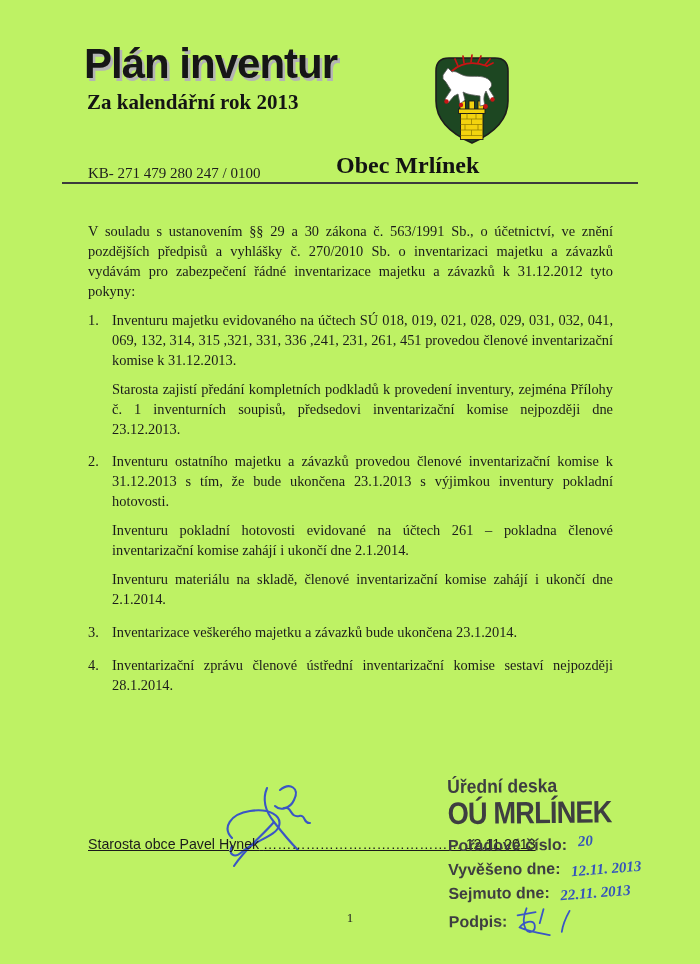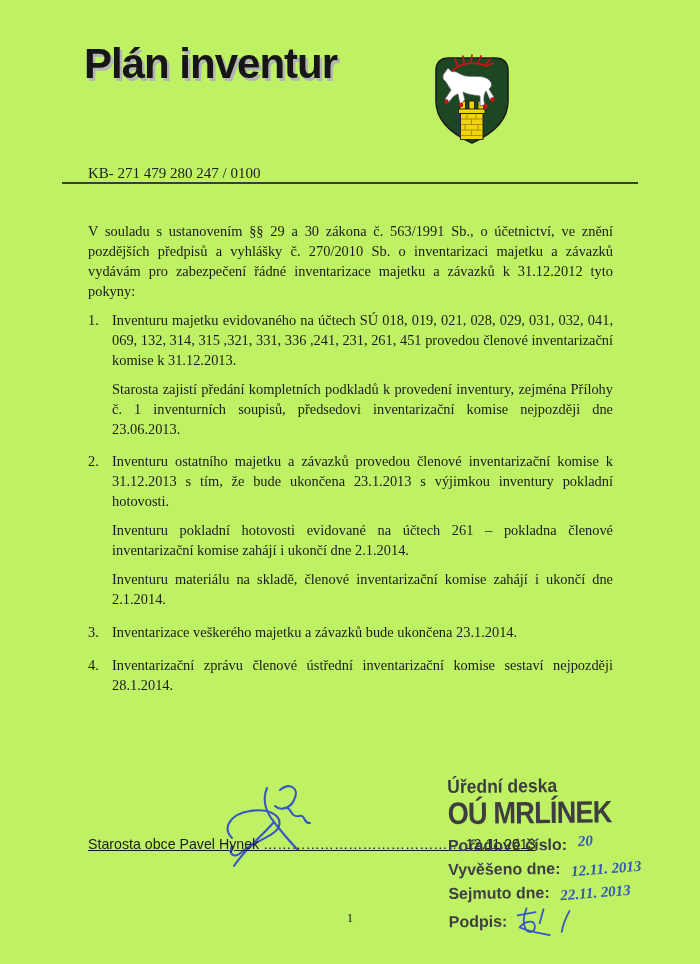--- a/index.html
+++ b/index.html
@@ -85,23 +85,25 @@
     position:absolute; left:0; right:0; top:910px; text-align:center;
     font-family:"Liberation Serif", serif; font-size:13px; color:#222;
   }
 </style>
 </head>
 <body>
 
 <div class="page">
 
   <h1 class="doc-title">Plán inventur</h1>
+  <div class="doc-subtitle">Za kalendářní rok 2013</div>
 
 
   <div class="bank-line">KB- 271 479 280 247 / 0100</div>
+  <div class="org-name">Obec Mrlínek</div>
   <div class="head-rule"></div>
 
   <svg class="coat" width="90" height="100" viewBox="0 0 90 100">
     <path d="M9,22 Q9,9 22,9 L68,9 Q81,9 81,22 L81,52 Q81,78 45,94 Q9,78 9,52 Z" fill="#1d4722" stroke="#1d1d1d" stroke-width="1.6"></path>
 
     <g stroke="#1a1a1a" stroke-width="0.9">
       <rect x="33" y="52" width="5.5" height="9" fill="#f3d30e"></rect>
       <rect x="42" y="52" width="5.5" height="9" fill="#f3d30e"></rect>
       <rect x="51" y="52" width="5.5" height="9" fill="#f3d30e"></rect>
       <rect x="31.5" y="60" width="26.5" height="4.5" fill="#f3d30e"></rect>
@@ -146,21 +148,21 @@
   </svg>
 
   <div class="content">
     <p class="intro">V souladu s ustanovením §§ 29 a 30 zákona č. 563/1991 Sb., o účetnictví, ve znění pozdějších předpisů a vyhlášky č. 270/2010 Sb. o inventarizaci majetku a závazků vydávám pro zabezpečení řádné inventarizace majetku a závazků k 31.12.2012  tyto pokyny:</p>
 
     <ol class="plan-list">
       <li>
         <span class="num">1.</span>
         <div class="item-body">
           <p>Inventuru majetku evidovaného na účtech SÚ 018, 019, 021, 028, 029, 031, 032, 041, 069, 132, 314, 315 ,321, 331, 336 ,241, 231, 261, 451 provedou členové inventarizační  komise  k 31.12.2013.</p>
-          <p>Starosta zajistí předání kompletních podkladů k provedení inventury, zejména Přílohy č. 1 inventurních soupisů, předsedovi inventarizační komise nejpozději dne 23.06.2013.</p>
+          <p>Starosta zajistí předání kompletních podkladů k provedení inventury, zejména Přílohy č. 1 inventurních soupisů, předsedovi inventarizační komise nejpozději dne 23.12.2013.</p>
         </div>
       </li>
       <li>
         <span class="num">2.</span>
         <div class="item-body">
           <p>Inventuru  ostatního majetku a závazků provedou členové inventarizační komise k 31.12.2013 s tím, že bude  ukončena 23.1.2013 s výjimkou inventury pokladní hotovosti.</p>
           <p>Inventuru pokladní hotovosti evidované na účtech 261 – pokladna  členové inventarizační komise zahájí i ukončí dne 2.1.2014.</p>
           <p>Inventuru materiálu na skladě, členové inventarizační komise zahájí i ukončí dne 2.1.2014.</p>
         </div>
       </li>

